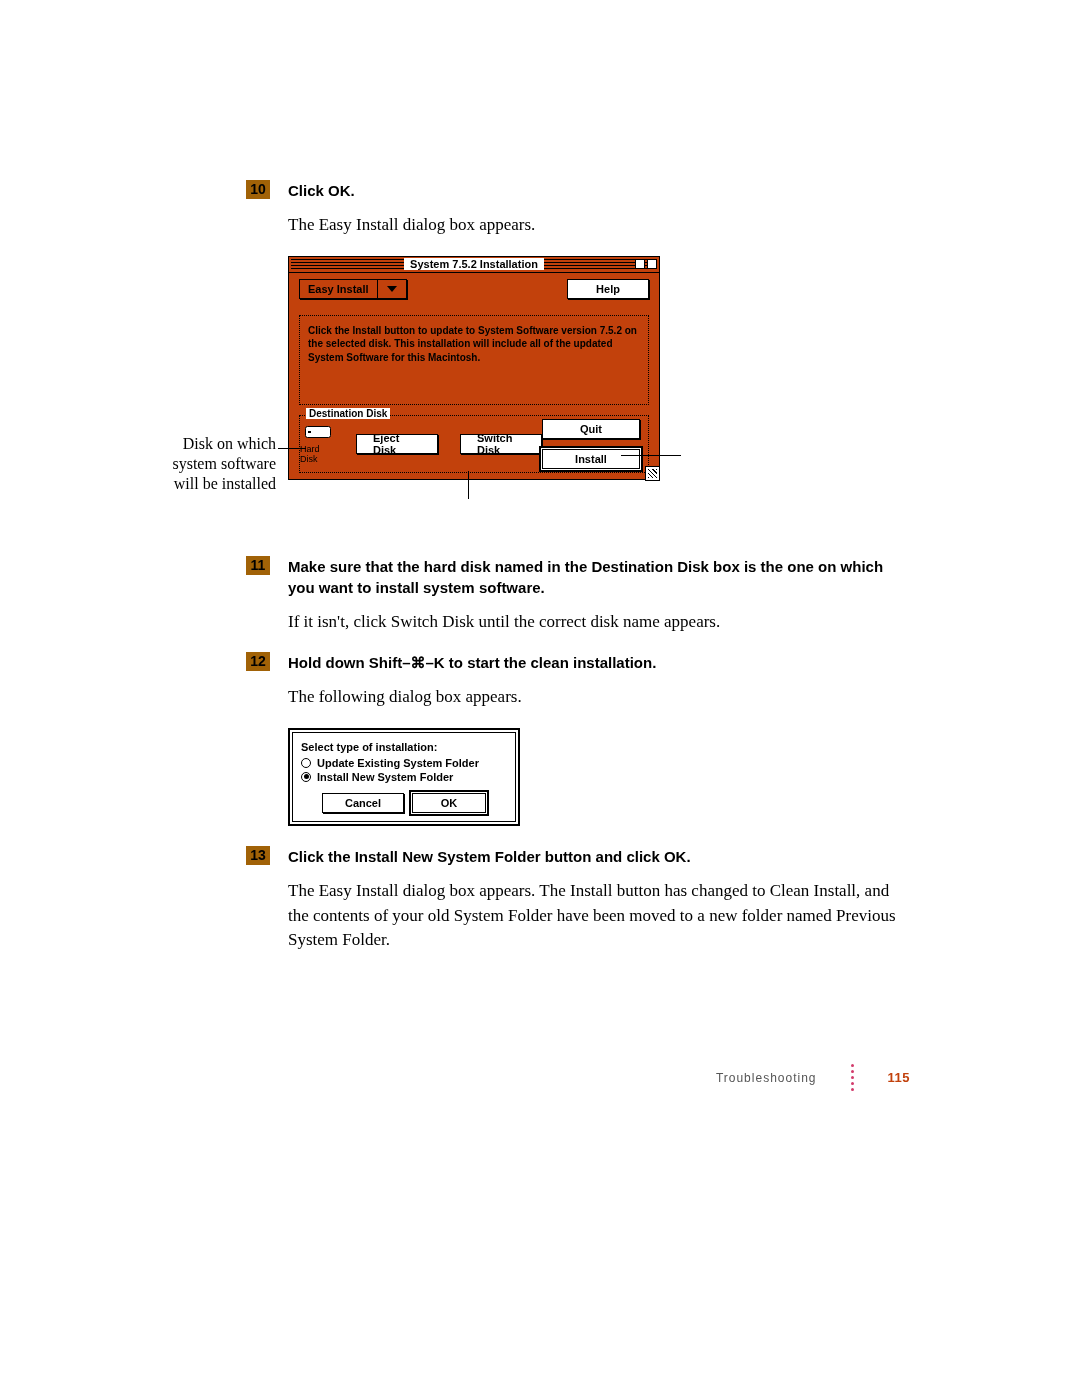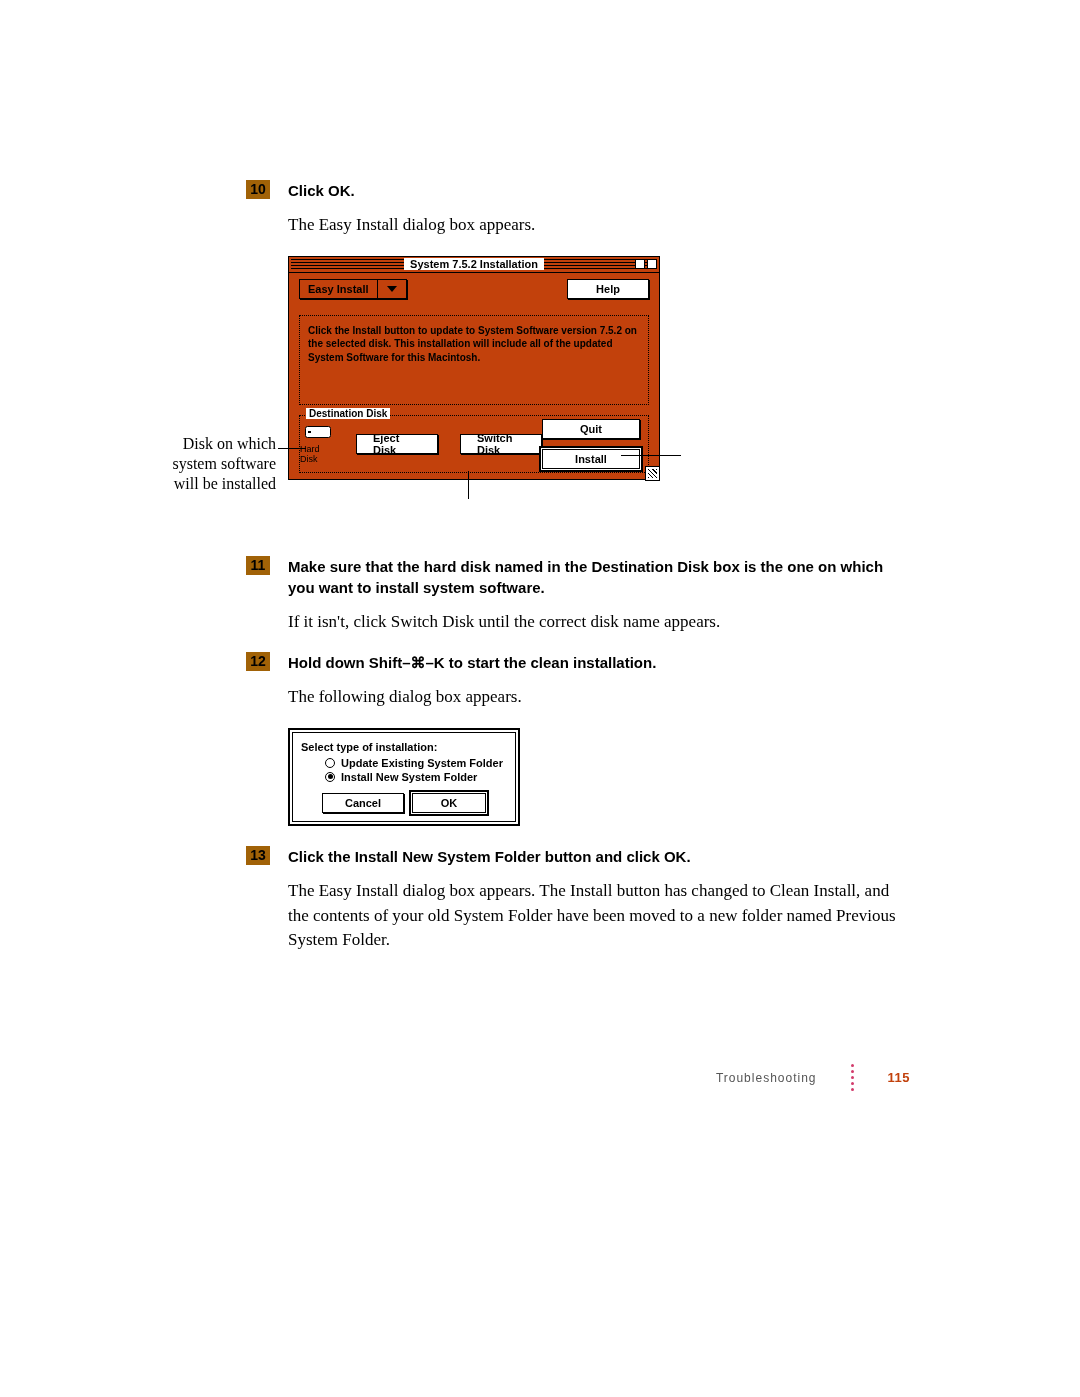--- a/index.html
+++ b/index.html
@@ -271,21 +271,21 @@
     font-weight: bold;
     font-size: 11px;
     margin-bottom: 4px;
   }
   .radio-row {
     display: flex;
     align-items: center;
     gap: 6px;
     font-weight: bold;
     font-size: 11px;
-    margin-left: 24px;
+    margin-left: 0;
     margin-top: 2px;
   }
   .radio-on, .radio-off {
     width: 10px;
     height: 10px;
     border: 1px solid #000;
     border-radius: 50%;
     display: inline-flex;
     align-items: center;
     justify-content: center;

